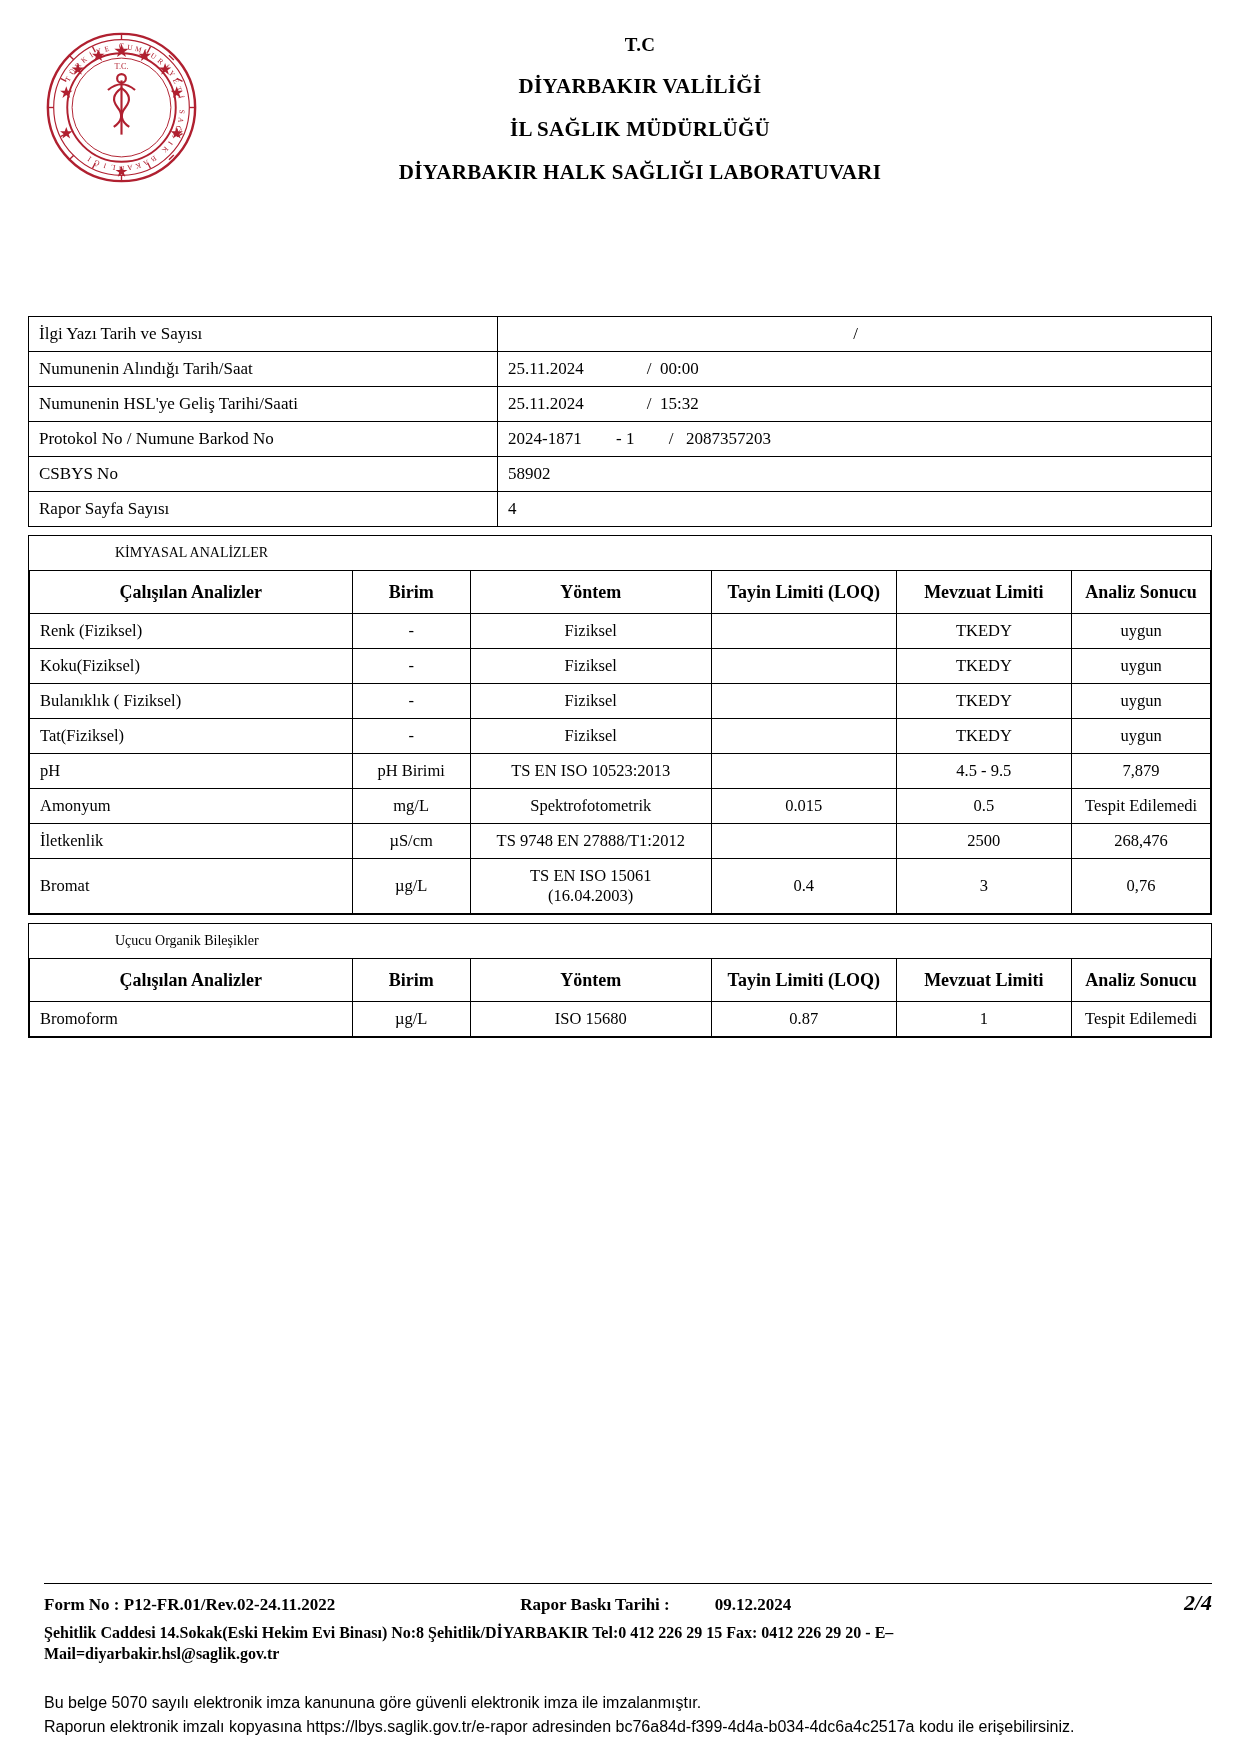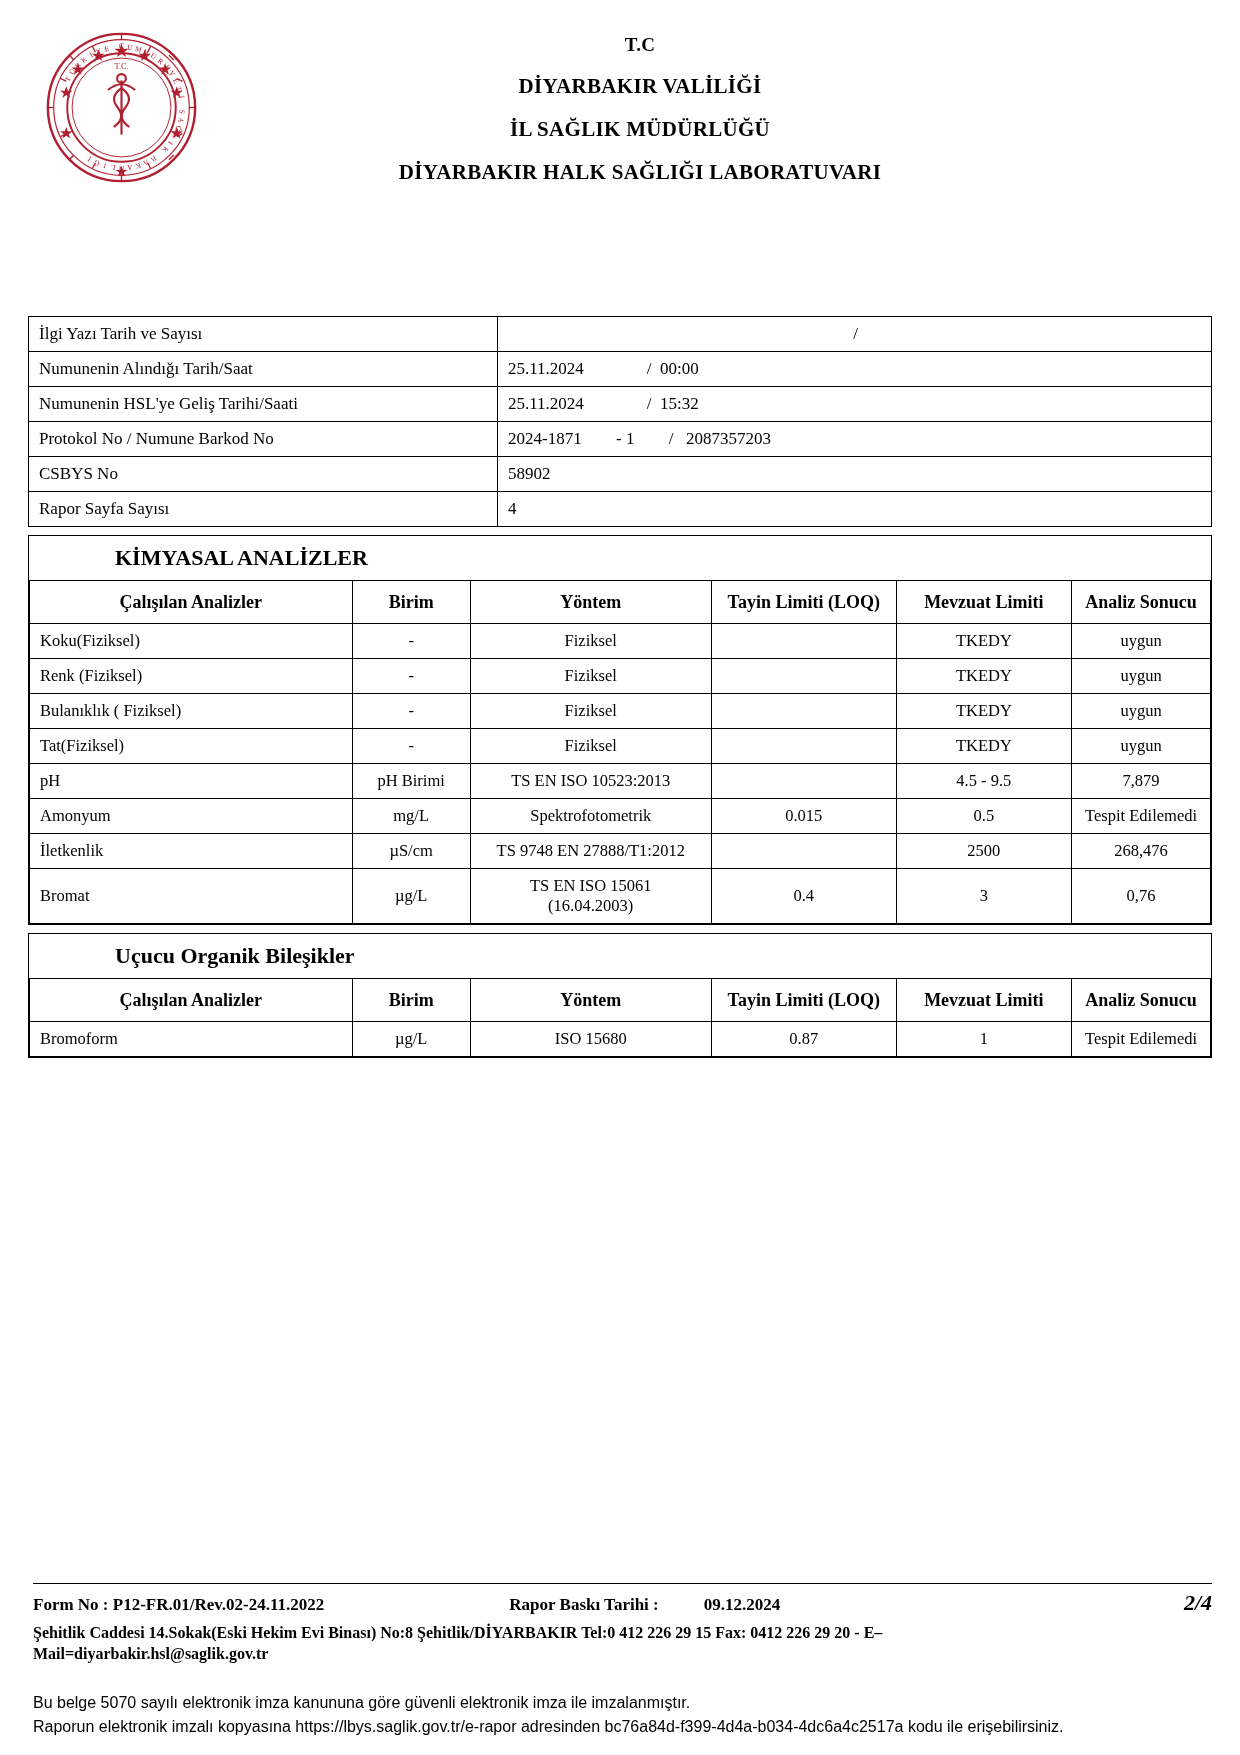--- a/index.html
+++ b/index.html
@@ -110,29 +110,29 @@
   }
   .an-table tr { height: 34px; }
   .col-name   { width: 296px; }
   .col-unit   { width: 100px; }
   .col-method { width: 218px; }
   .col-loq    { width: 164px; }
   .col-mev    { width: 155px; }
   .col-res    { width: 120px; }
 
   .sec-head {
-    font-size: 22px;
-    font-weight: bold;
+    font-size: 14px;
+    font-weight: normal;
     padding: 9px 0 9px 86px;
   }
 
   
   .footer {
     position: absolute;
-    left: 5px;
+    left: 16px;
     right: 0;
     bottom: 0;
     padding: 0 28px 16px 28px;
     box-sizing: border-box;
   }
   .footer-rule {
     border-top: 1px solid #000;
     margin-bottom: 4px;
   }
   .footer-row1 {
@@ -299,29 +299,29 @@
             <th class="col-name">Çalışılan Analizler</th>
             <th class="col-unit">Birim</th>
             <th class="col-method">Yöntem</th>
             <th class="col-loq">Tayin Limiti (LOQ)</th>
             <th class="col-mev">Mevzuat Limiti</th>
             <th class="col-res">Analiz Sonucu</th>
           </tr>
         </thead>
         <tbody>
           <tr>
-            <td class="name-cell">Koku(Fiziksel)</td>
+            <td class="name-cell">Renk (Fiziksel)</td>
             <td>-</td>
             <td>Fiziksel</td>
             <td></td>
             <td>TKEDY</td>
             <td>uygun</td>
           </tr>
           <tr>
-            <td class="name-cell">Renk (Fiziksel)</td>
+            <td class="name-cell">Koku(Fiziksel)</td>
             <td>-</td>
             <td>Fiziksel</td>
             <td></td>
             <td>TKEDY</td>
             <td>uygun</td>
           </tr>
           <tr>
             <td class="name-cell">Bulanıklık ( Fiziksel)</td>
             <td>-</td>
             <td>Fiziksel</td>

